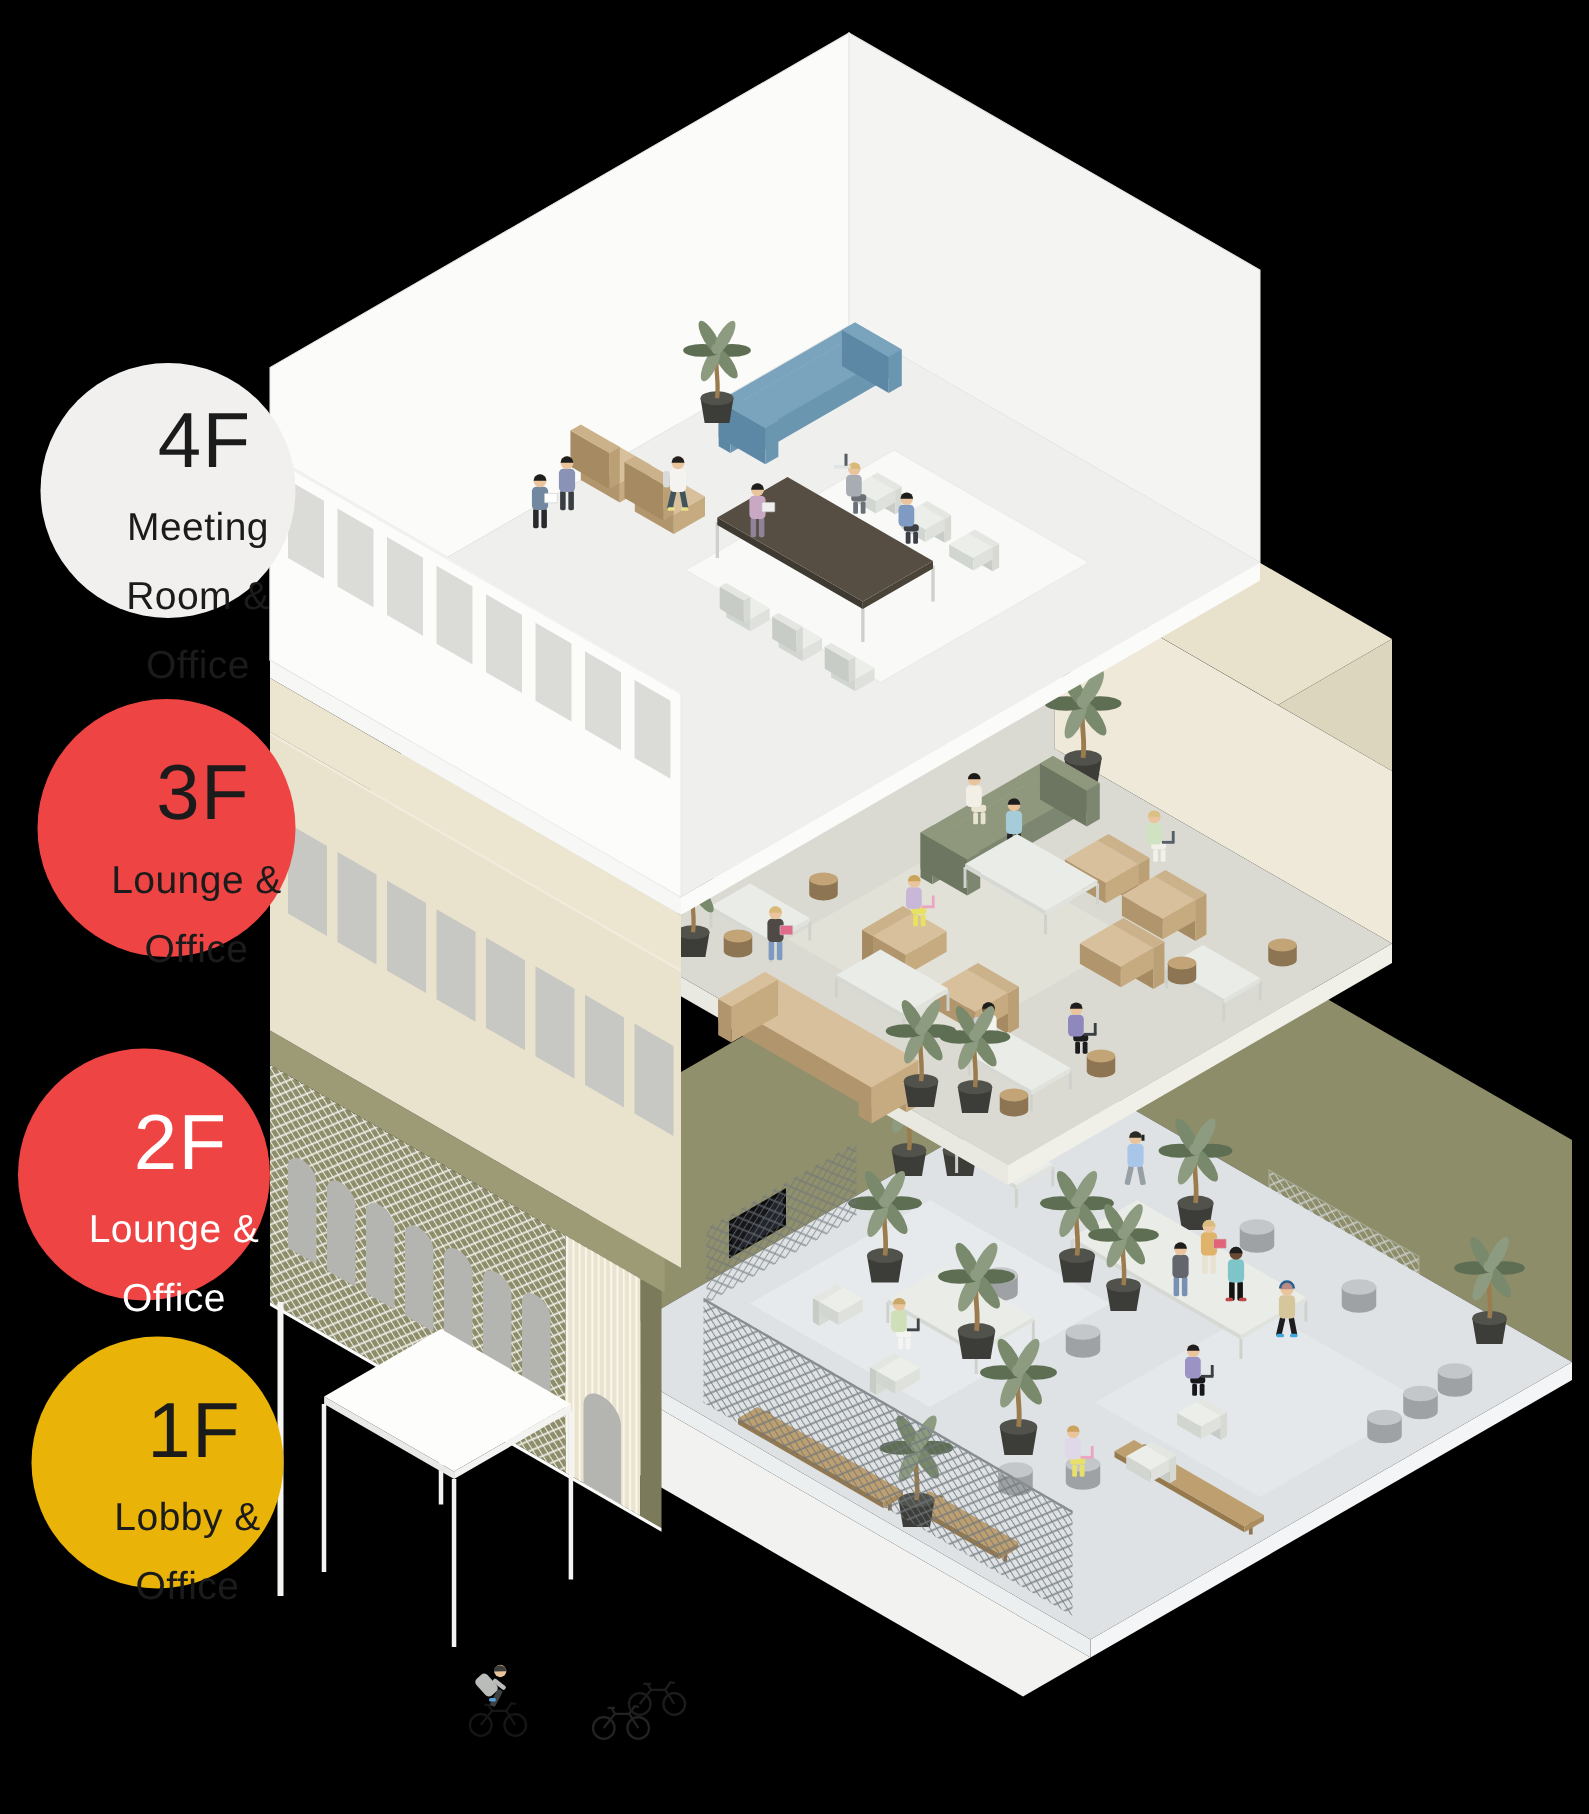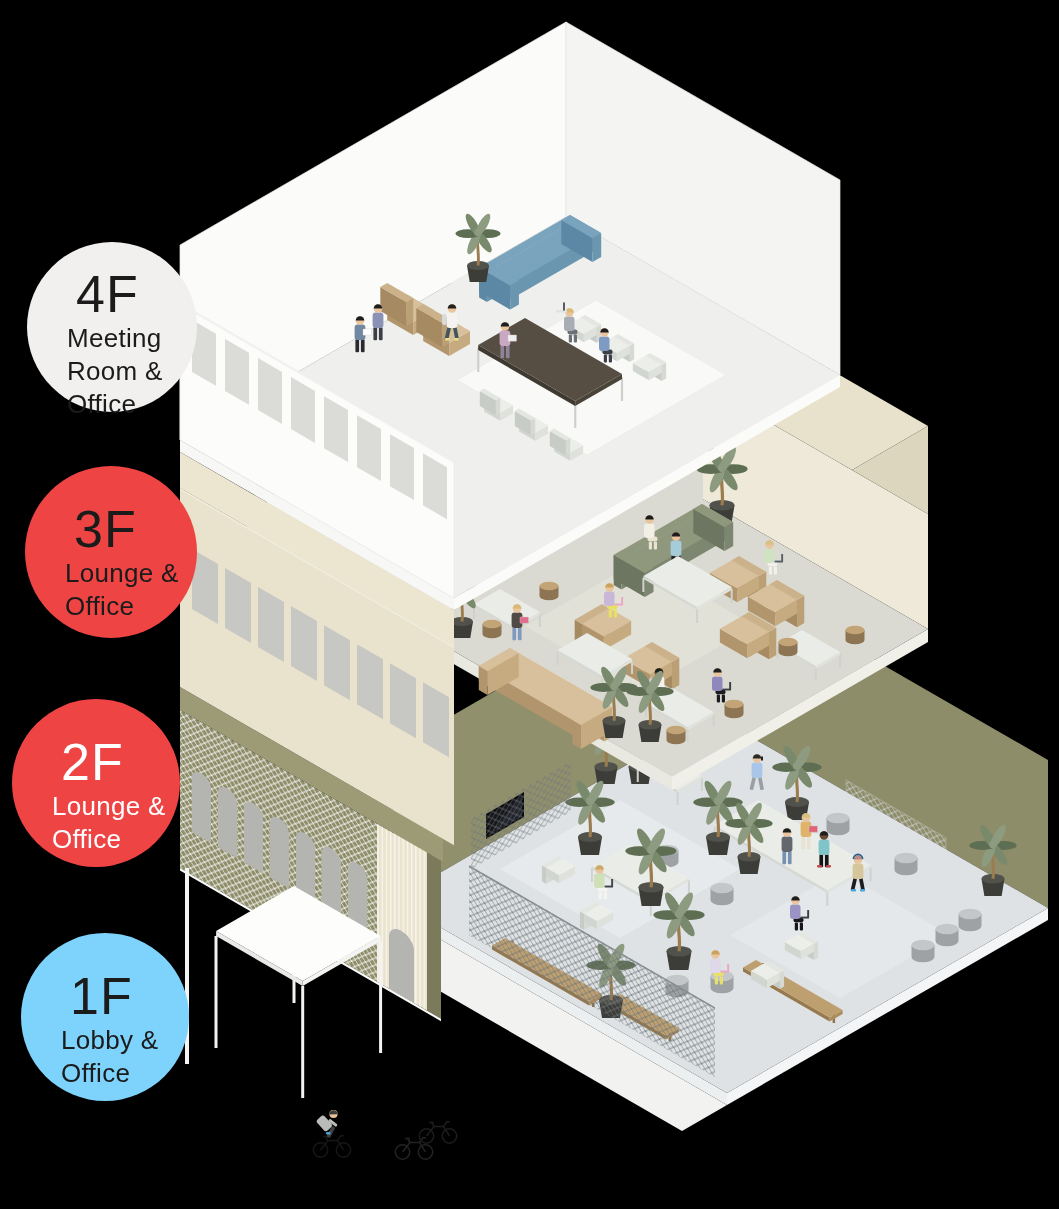--- a/index.html
+++ b/index.html
@@ -1,21 +1,21 @@
 <!DOCTYPE html>
 <html><head>
 <meta charset="utf-8">
 <style>
   html,body{margin:0;padding:0;background:#000;}
   #stage{position:relative;width:1059px;height:1209px;background:#000;overflow:hidden;
          font-family:"Liberation Sans", sans-serif;}
   #scene{position:absolute;left:0;top:0;}
   #labels{position:absolute;left:0;top:0;width:100%;height:100%;pointer-events:none;}
   .floor-circle{position:absolute;border-radius:50%;display:flex;flex-direction:column;
-    align-items:flex-start;box-sizing:border-box;padding-left:40px;}
+    align-items:center;box-sizing:border-box;padding-left:40px;gap:13px;}
   .fc-big{font-size:52px;line-height:1.05;font-weight:400;letter-spacing:1px;margin-left:9px;}
   .fc-sub{font-size:26px;line-height:1.28;font-weight:400;letter-spacing:.3px;}
 </style>
 </head>
 <body>
 
 <div id="stage">
   <svg id="scene" width="1059" height="1209" viewBox="0 0 1059 1209">
     <defs>
       <pattern id="meshW" width="7" height="7" patternUnits="userSpaceOnUse">
@@ -871,19 +871,19 @@
       <div class="floor-circle" style="left: 25px; top: 466px; width: 172px; height: 172px; background: #ef4444; color: rgb(27, 27, 27); padding-top: 36px;">
         <div class="fc-big">3F</div>
         <div class="fc-sub">Lounge &amp;</div>
         <div class="fc-sub">Office</div>
       </div>
       <div class="floor-circle" style="left: 12px; top: 699px; width: 168px; height: 168px; background: #ef4444; color: rgb(255, 255, 255); padding-top: 36px;">
         <div class="fc-big">2F</div>
         <div class="fc-sub">Lounge &amp;</div>
         <div class="fc-sub">Office</div>
       </div>
-      <div class="floor-circle" style="left: 21px; top: 933px; width: 168px; height: 168px; background: #7dd3fc; color: rgb(27, 27, 27); padding-top: 36px;">
+      <div class="floor-circle" style="left: 21px; top: 891px; width: 168px; height: 168px; background: #eab308; color: rgb(27, 27, 27); padding-top: 36px;">
         <div class="fc-big">1F</div>
         <div class="fc-sub">Lobby &amp;</div>
         <div class="fc-sub">Office</div>
       </div>
     </div>
 </div>
 
 </body></html>

